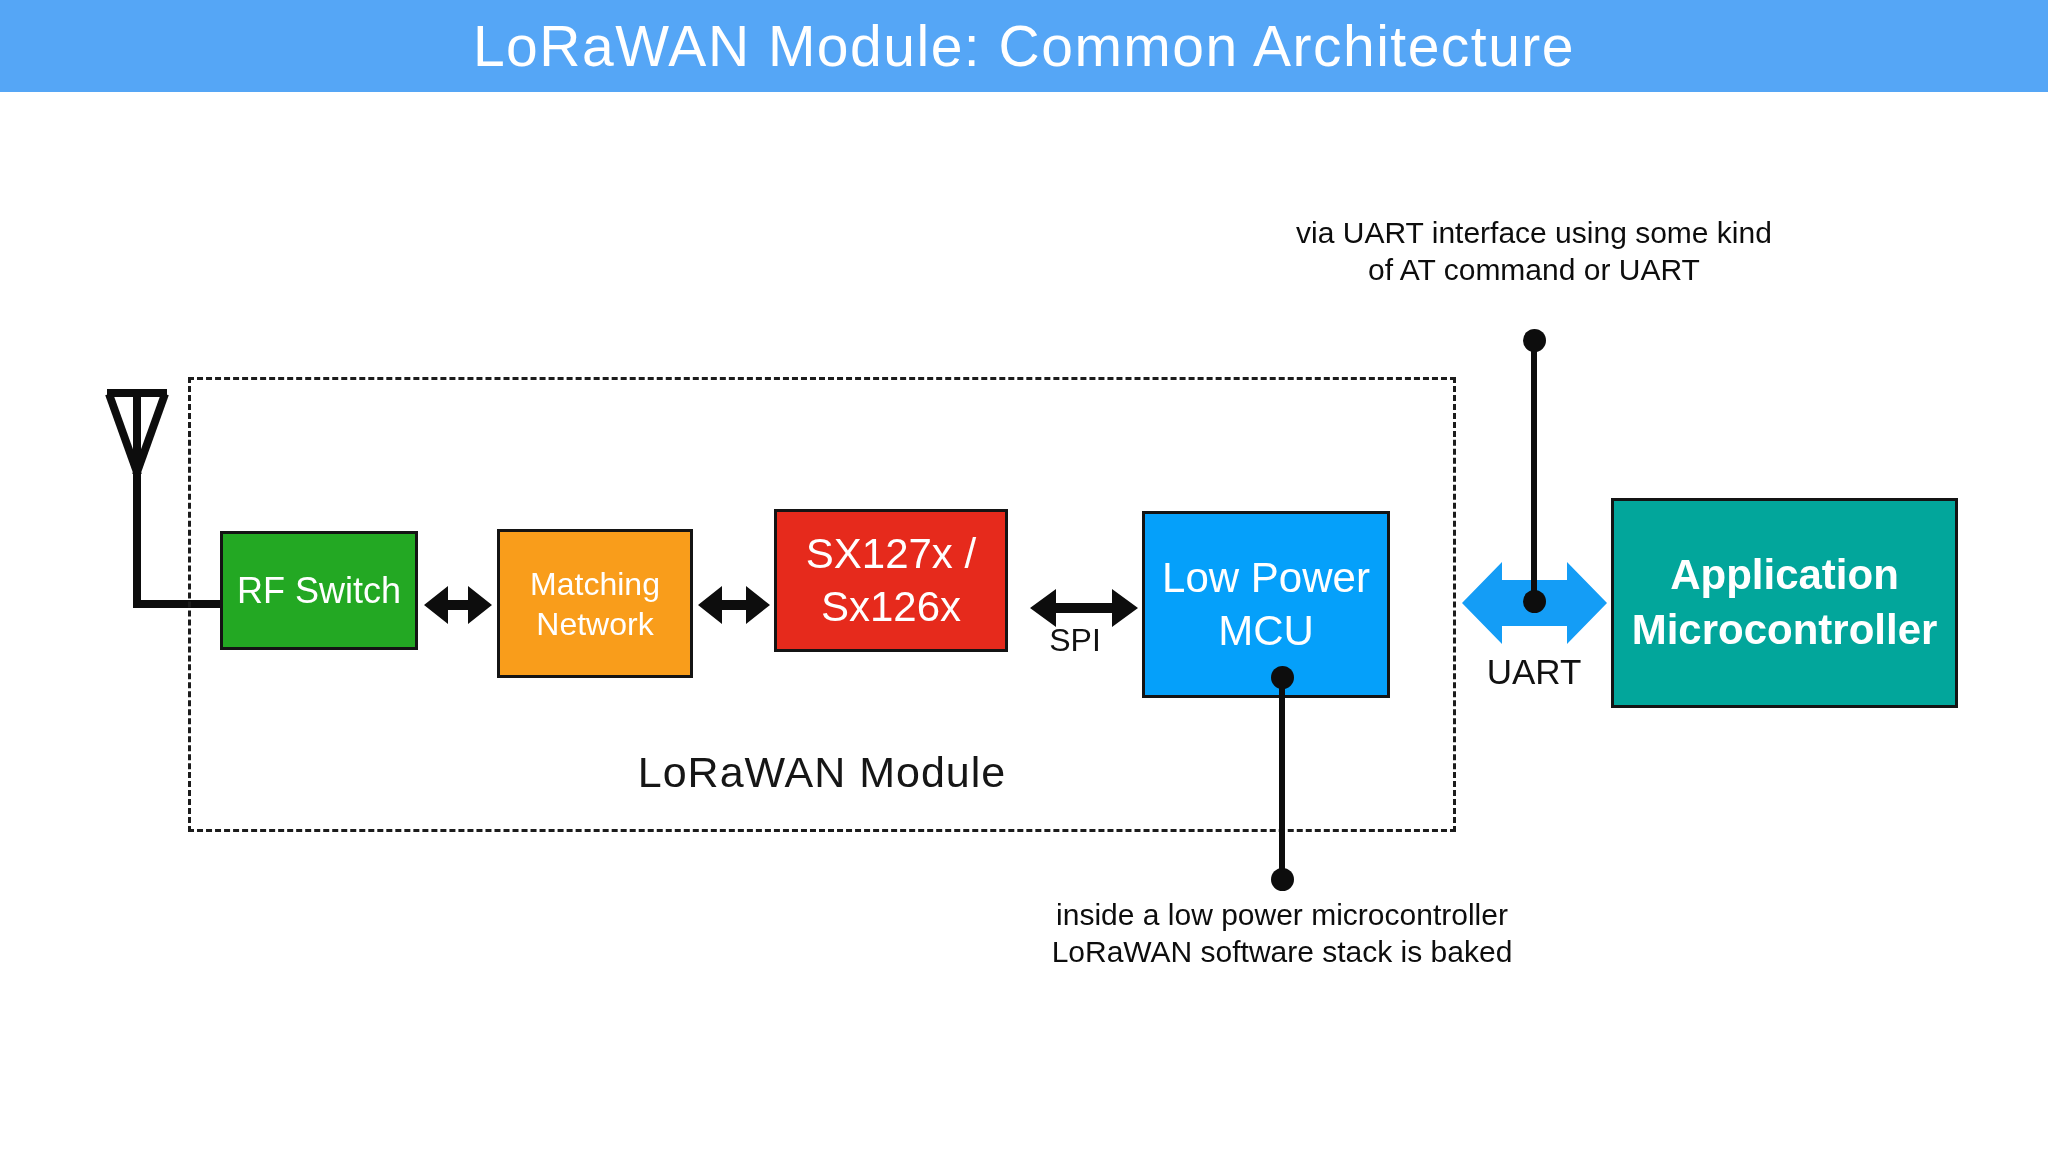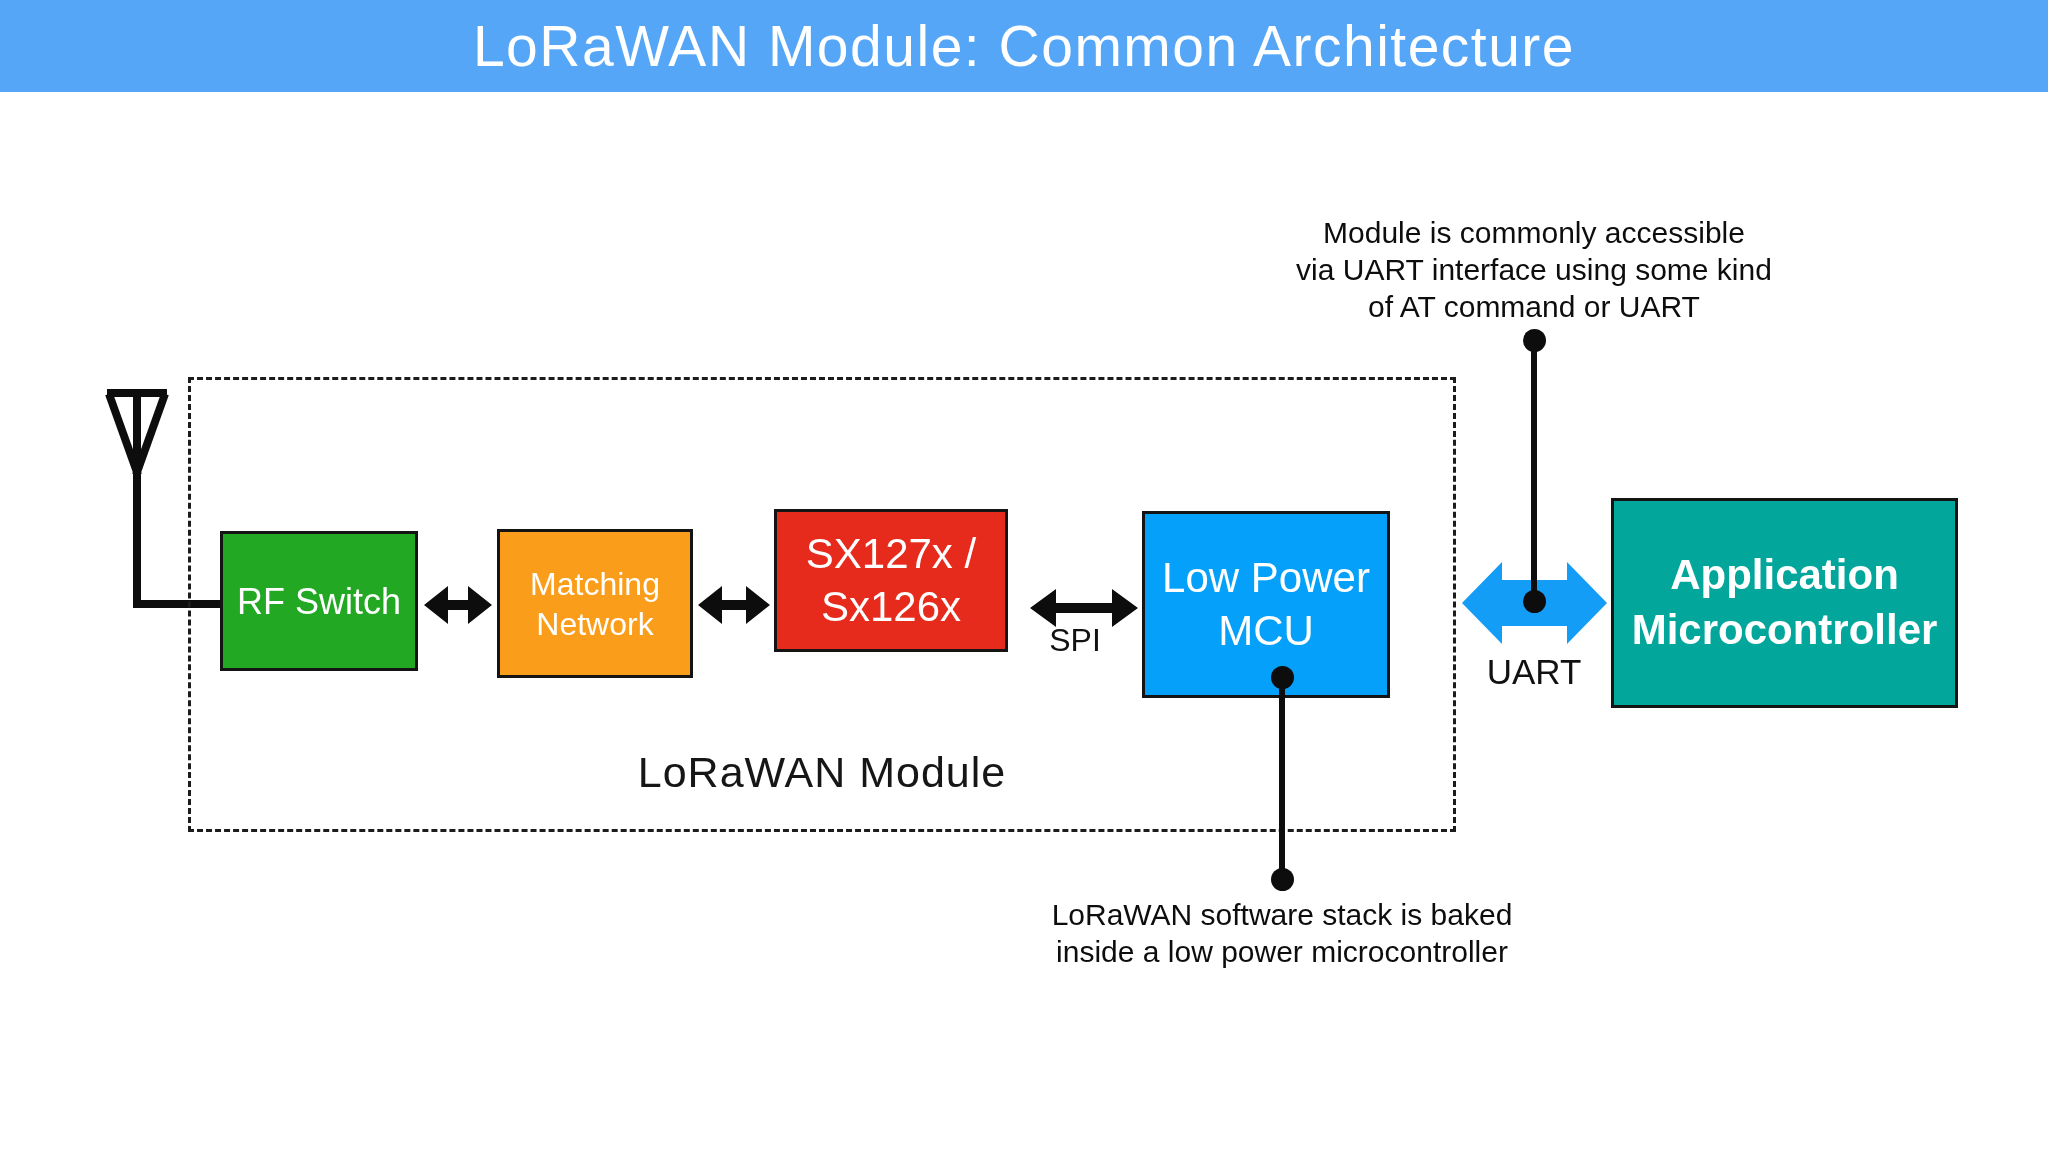--- a/index.html
+++ b/index.html
@@ -23,21 +23,21 @@
   .module-label{
     position:absolute;left:188px;top:748px;width:1268px;text-align:center;
     font-size:43px;letter-spacing:1px;color:#161616;
   }
   
   .block{
     position:absolute;box-sizing:border-box;border:3px solid #141414;
     display:flex;align-items:center;justify-content:center;text-align:center;
     color:#ffffff;line-height:1.25;
   }
-  .block-rf{left:220px;top:531px;width:198px;height:140px;background:#23a823;font-size:36px;}
+  .block-rf{left:220px;top:531px;width:198px;height:119px;background:#23a823;font-size:36px;}
   .block-match{left:497px;top:529px;width:196px;height:149px;background:#f99d1b;font-size:32px;padding:0 0;}
   .block-radio{left:774px;top:509px;width:234px;height:143px;background:#e62a1c;font-size:42px;padding:0 16px;}
   .block-mcu{left:1142px;top:511px;width:248px;height:187px;background:#05a0fa;font-size:42px;padding:0 12px;}
   .block-app{
     position:absolute;left:1611px;top:498px;width:347px;height:210px;box-sizing:border-box;
     border:3px solid #141414;background:#02a69b;display:flex;align-items:center;justify-content:center;
     text-align:center;color:#ffffff;font-size:42px;font-weight:700;line-height:1.3;padding:4px 4px;
   }
   
   .shape{position:absolute;}
@@ -106,28 +106,27 @@
     <polygon fill="#0d0d0d" points="0,19 26,0 26,14 82,14 82,0 108,19 82,38 82,24 26,24 26,38"></polygon>
   </svg>
   <div class="conn-label spi-label">SPI</div>
 
   <svg class="shape" style="left:1462px;top:560px;" width="145" height="86" viewBox="0 0 145 86">
     <polygon fill="#149df6" points="0,43 40,2 40,20 105,20 105,2 145,43 105,84 105,66 40,66 40,84"></polygon>
   </svg>
   <div class="conn-label uart-label">UART</div>
 
   <div class="note note-uart">
-    <div>Module is commonly accessible</div>
     <div>via UART interface using some kind</div>
     <div>of AT command or UART</div>
   </div>
 
   <div class="note note-mcu">
+    <div>inside a low power microcontroller</div>
     <div>LoRaWAN software stack is baked</div>
-    <div>inside a low power microcontroller</div>
   </div>
 
   <div class="connector connector-top"></div>
   <div class="dot dot-uart-a"></div>
   <div class="dot dot-uart-b"></div>
 
   <div class="connector connector-bottom"></div>
   <div class="dot dot-mcu-a"></div>
   <div class="dot dot-mcu-b"></div>
 

